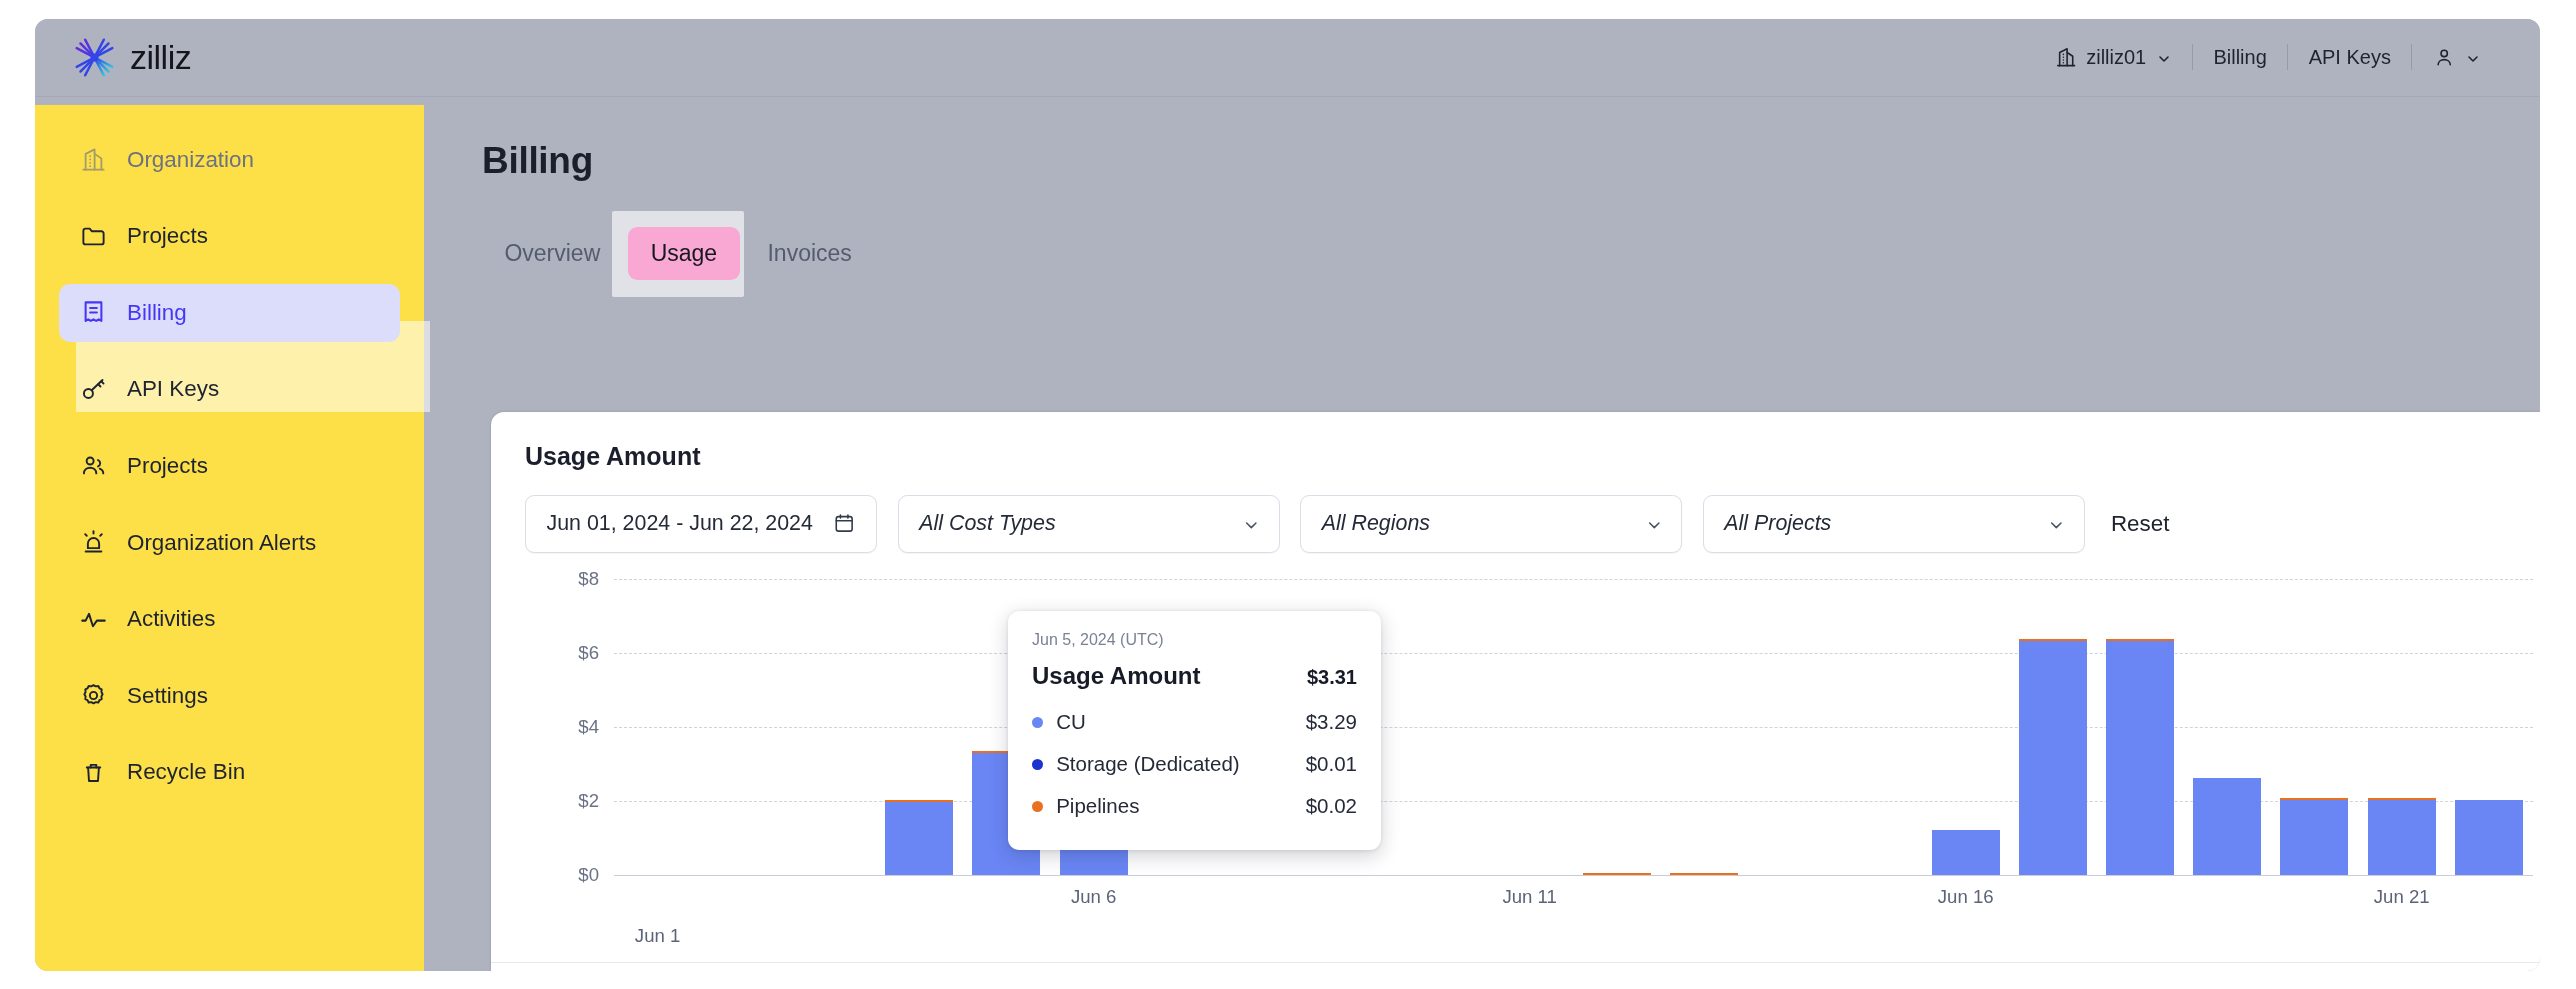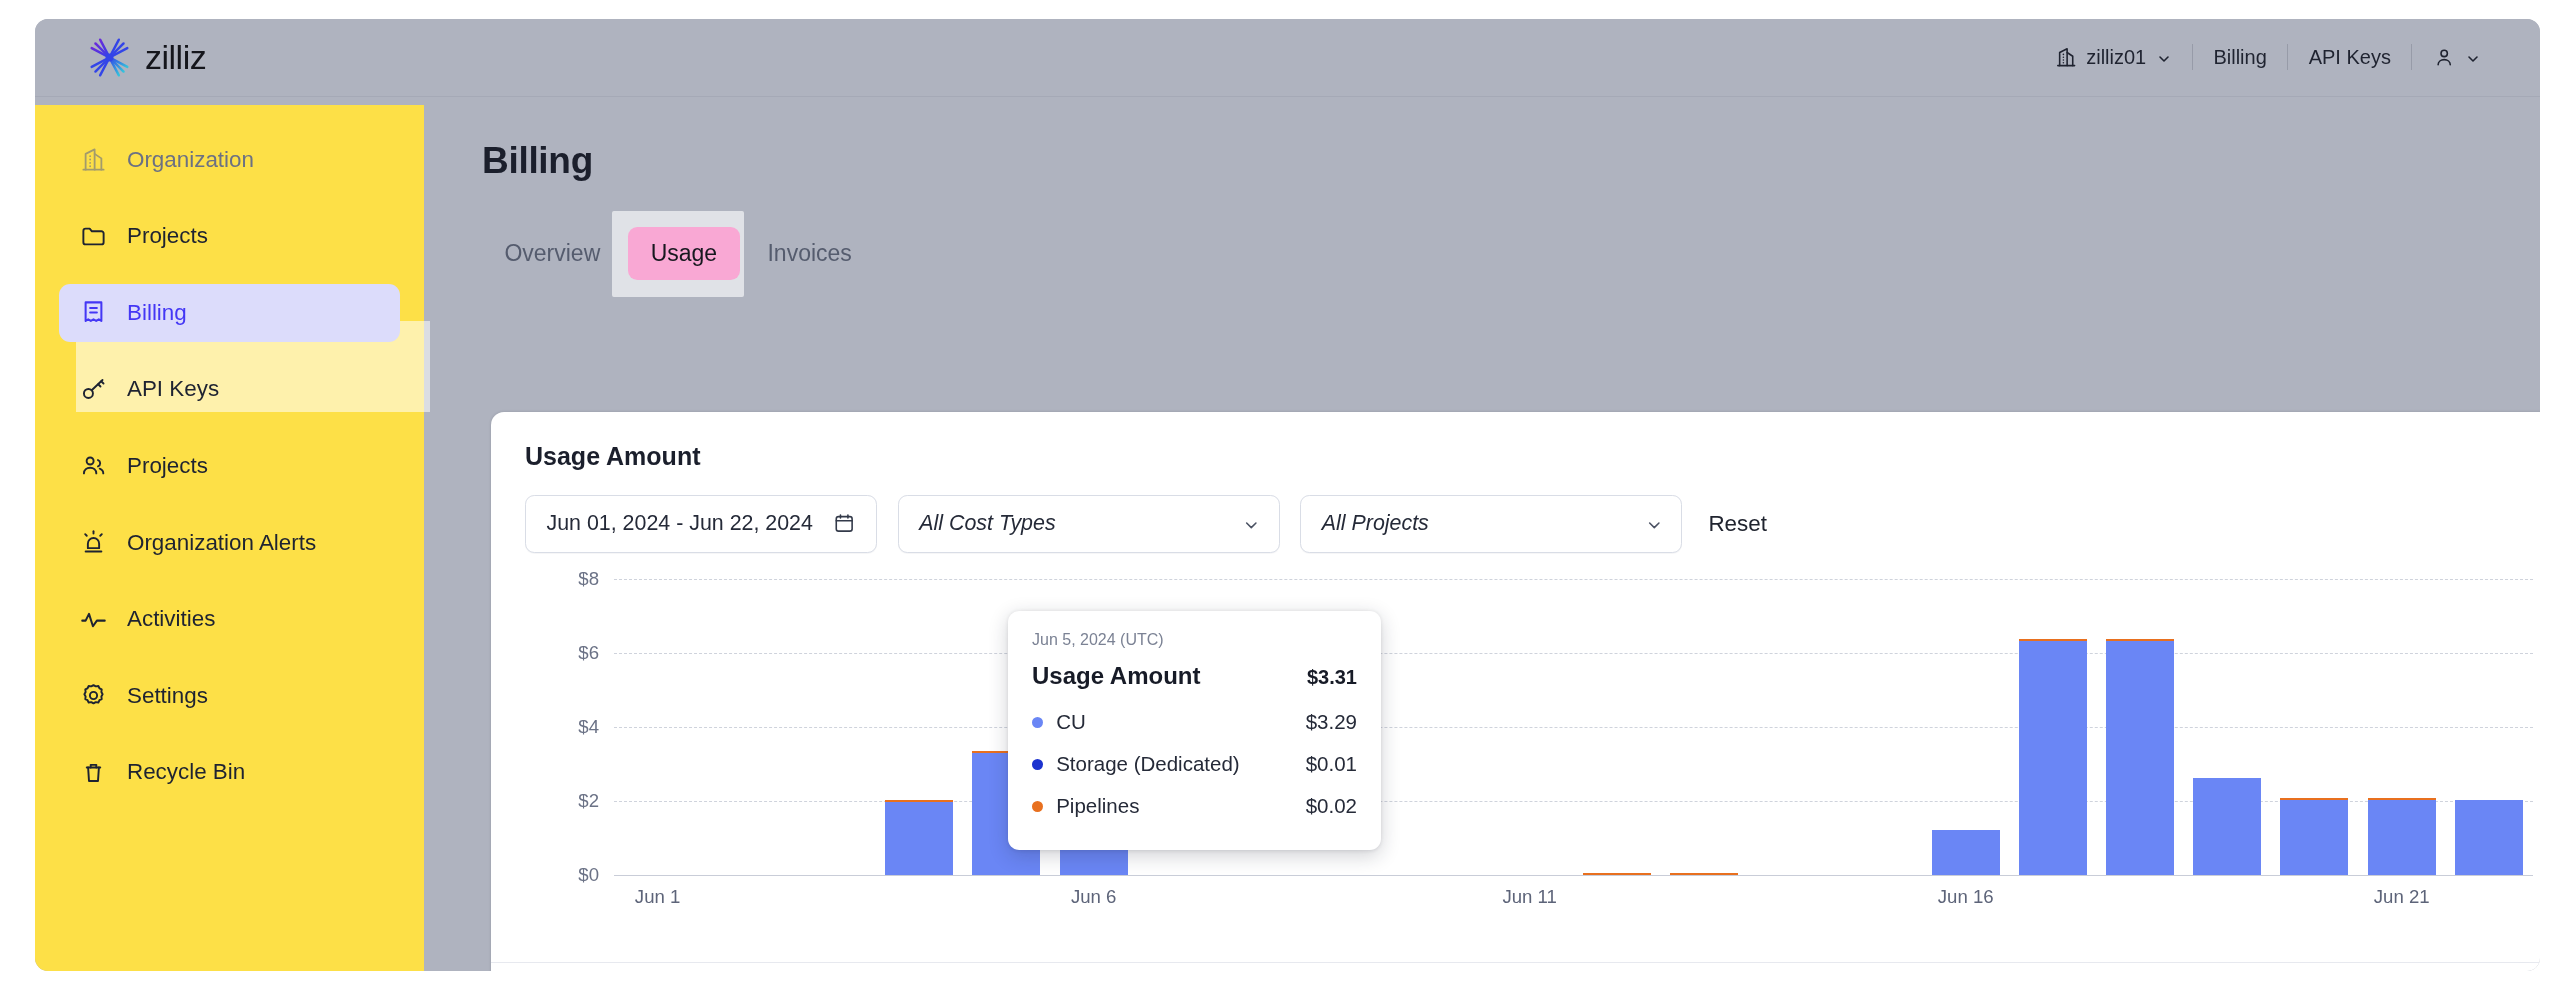--- a/index.html
+++ b/index.html
@@ -22,21 +22,21 @@
 
   
   #app-inner { position: absolute; inset: 0; }
 
   
   #topbar {
     position: absolute; left: 0; top: 0; width: 100%; height: 78px;
     background: #AFB3BF;
     border-bottom: 0.9px solid #a5a9b6;
     display: flex; align-items: center; justify-content: space-between;
-    padding: 0 39px 0 52px;
+    padding: 0 39px 0 37px;
   }
   .brand { display: flex; align-items: center; gap: 13px; }
   .brand-mark { width: 45px; height: 45px; display: block; }
   .brand-text {
     font-size: 34px; letter-spacing: -0.5px;
     color: #15161c; font-weight: 400;
   }
   #topnav { display: flex; align-items: center; gap: 0; }
   .tn-item {
     display: flex; align-items: center; gap: 9.3px;
@@ -382,20 +382,28 @@
 
         <div class="ctrl select">
           <span class="sel-val">All Cost Types</span>
           <span class="chev">
             <svg viewBox="0 0 24 24" width="18.6" height="18.6" fill="none" stroke="#4b5263" stroke-width="2" stroke-linecap="round" stroke-linejoin="round">
                   <polyline points="6 9 12 15 18 9"></polyline>
                 </svg>
           </span>
         </div>
 
+        <div class="ctrl select">
+          <span class="sel-val">All Regions</span>
+          <span class="chev">
+            <svg viewBox="0 0 24 24" width="18.6" height="18.6" fill="none" stroke="#4b5263" stroke-width="2" stroke-linecap="round" stroke-linejoin="round">
+                  <polyline points="6 9 12 15 18 9"></polyline>
+                </svg>
+          </span>
+        </div>
 
         <div class="ctrl select">
           <span class="sel-val">All Projects</span>
           <span class="chev">
             <svg viewBox="0 0 24 24" width="18.6" height="18.6" fill="none" stroke="#4b5263" stroke-width="2" stroke-linecap="round" stroke-linejoin="round">
                   <polyline points="6 9 12 15 18 9"></polyline>
                 </svg>
           </span>
         </div>
 
@@ -450,21 +458,21 @@
                 <div class="seg" style="height: 75px; bottom: 0px; background: rgb(106, 134, 245);"></div>
                 <div class="seg" style="height: 2.3px; bottom: 75px; background: rgb(232, 112, 31);"></div>
               </div>
               <div class="bar" style="left: 91.4091%; width: 3.54545%; height: 76px;">
                 <div class="seg" style="height: 75px; bottom: 0px; background: rgb(106, 134, 245);"></div>
                 <div class="seg" style="height: 2.3px; bottom: 75px; background: rgb(232, 112, 31);"></div>
               </div>
               <div class="bar" style="left: 95.9545%; width: 3.54545%; height: 75px;">
                 <div class="seg" style="height: 75px; bottom: 0px; background: rgb(106, 134, 245);"></div>
               </div>
-              <div class="xlab" style="left: 2.27273%;">Jun 1</div>
+              <div class="xlab" style="left: 2.27273%; margin-top: 39px;">Jun 1</div>
               <div class="xlab" style="left: 25%;">Jun 6</div>
               <div class="xlab" style="left: 47.7273%;">Jun 11</div>
               <div class="xlab" style="left: 70.4545%;">Jun 16</div>
               <div class="xlab" style="left: 93.1818%;">Jun 21</div>
             </div>
       </div>
 
       <div id="legend"></div>
     </div>
 

